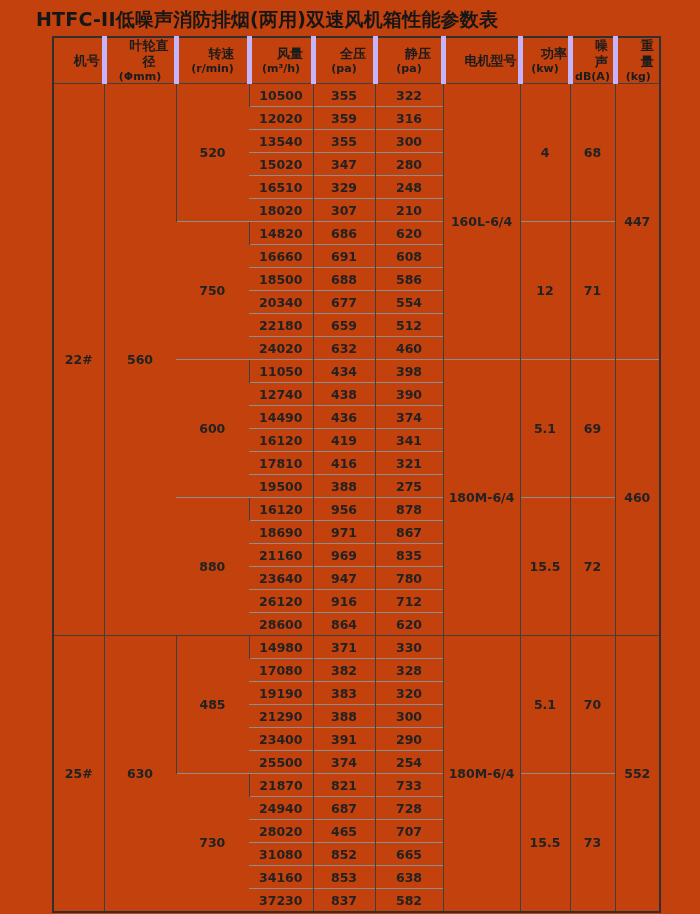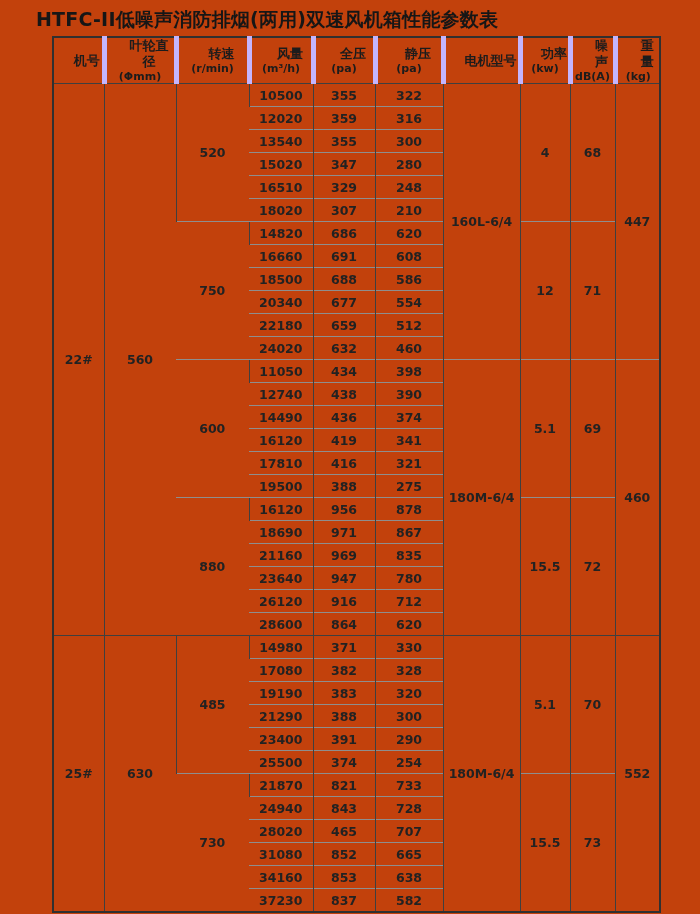--- a/index.html
+++ b/index.html
@@ -270,21 +270,21 @@
         <tr>
           <td rowspan="6">730</td>
           <td>21870</td>
           <td>821</td>
           <td>733</td>
           <td rowspan="6">15.5</td>
           <td rowspan="6">73</td>
         </tr>
         <tr>
           <td>24940</td>
-          <td>843</td>
+          <td>687</td>
           <td>728</td>
         </tr>
         <tr>
           <td>28020</td>
           <td>465</td>
           <td>707</td>
         </tr>
         <tr>
           <td>31080</td>
           <td>852</td>

